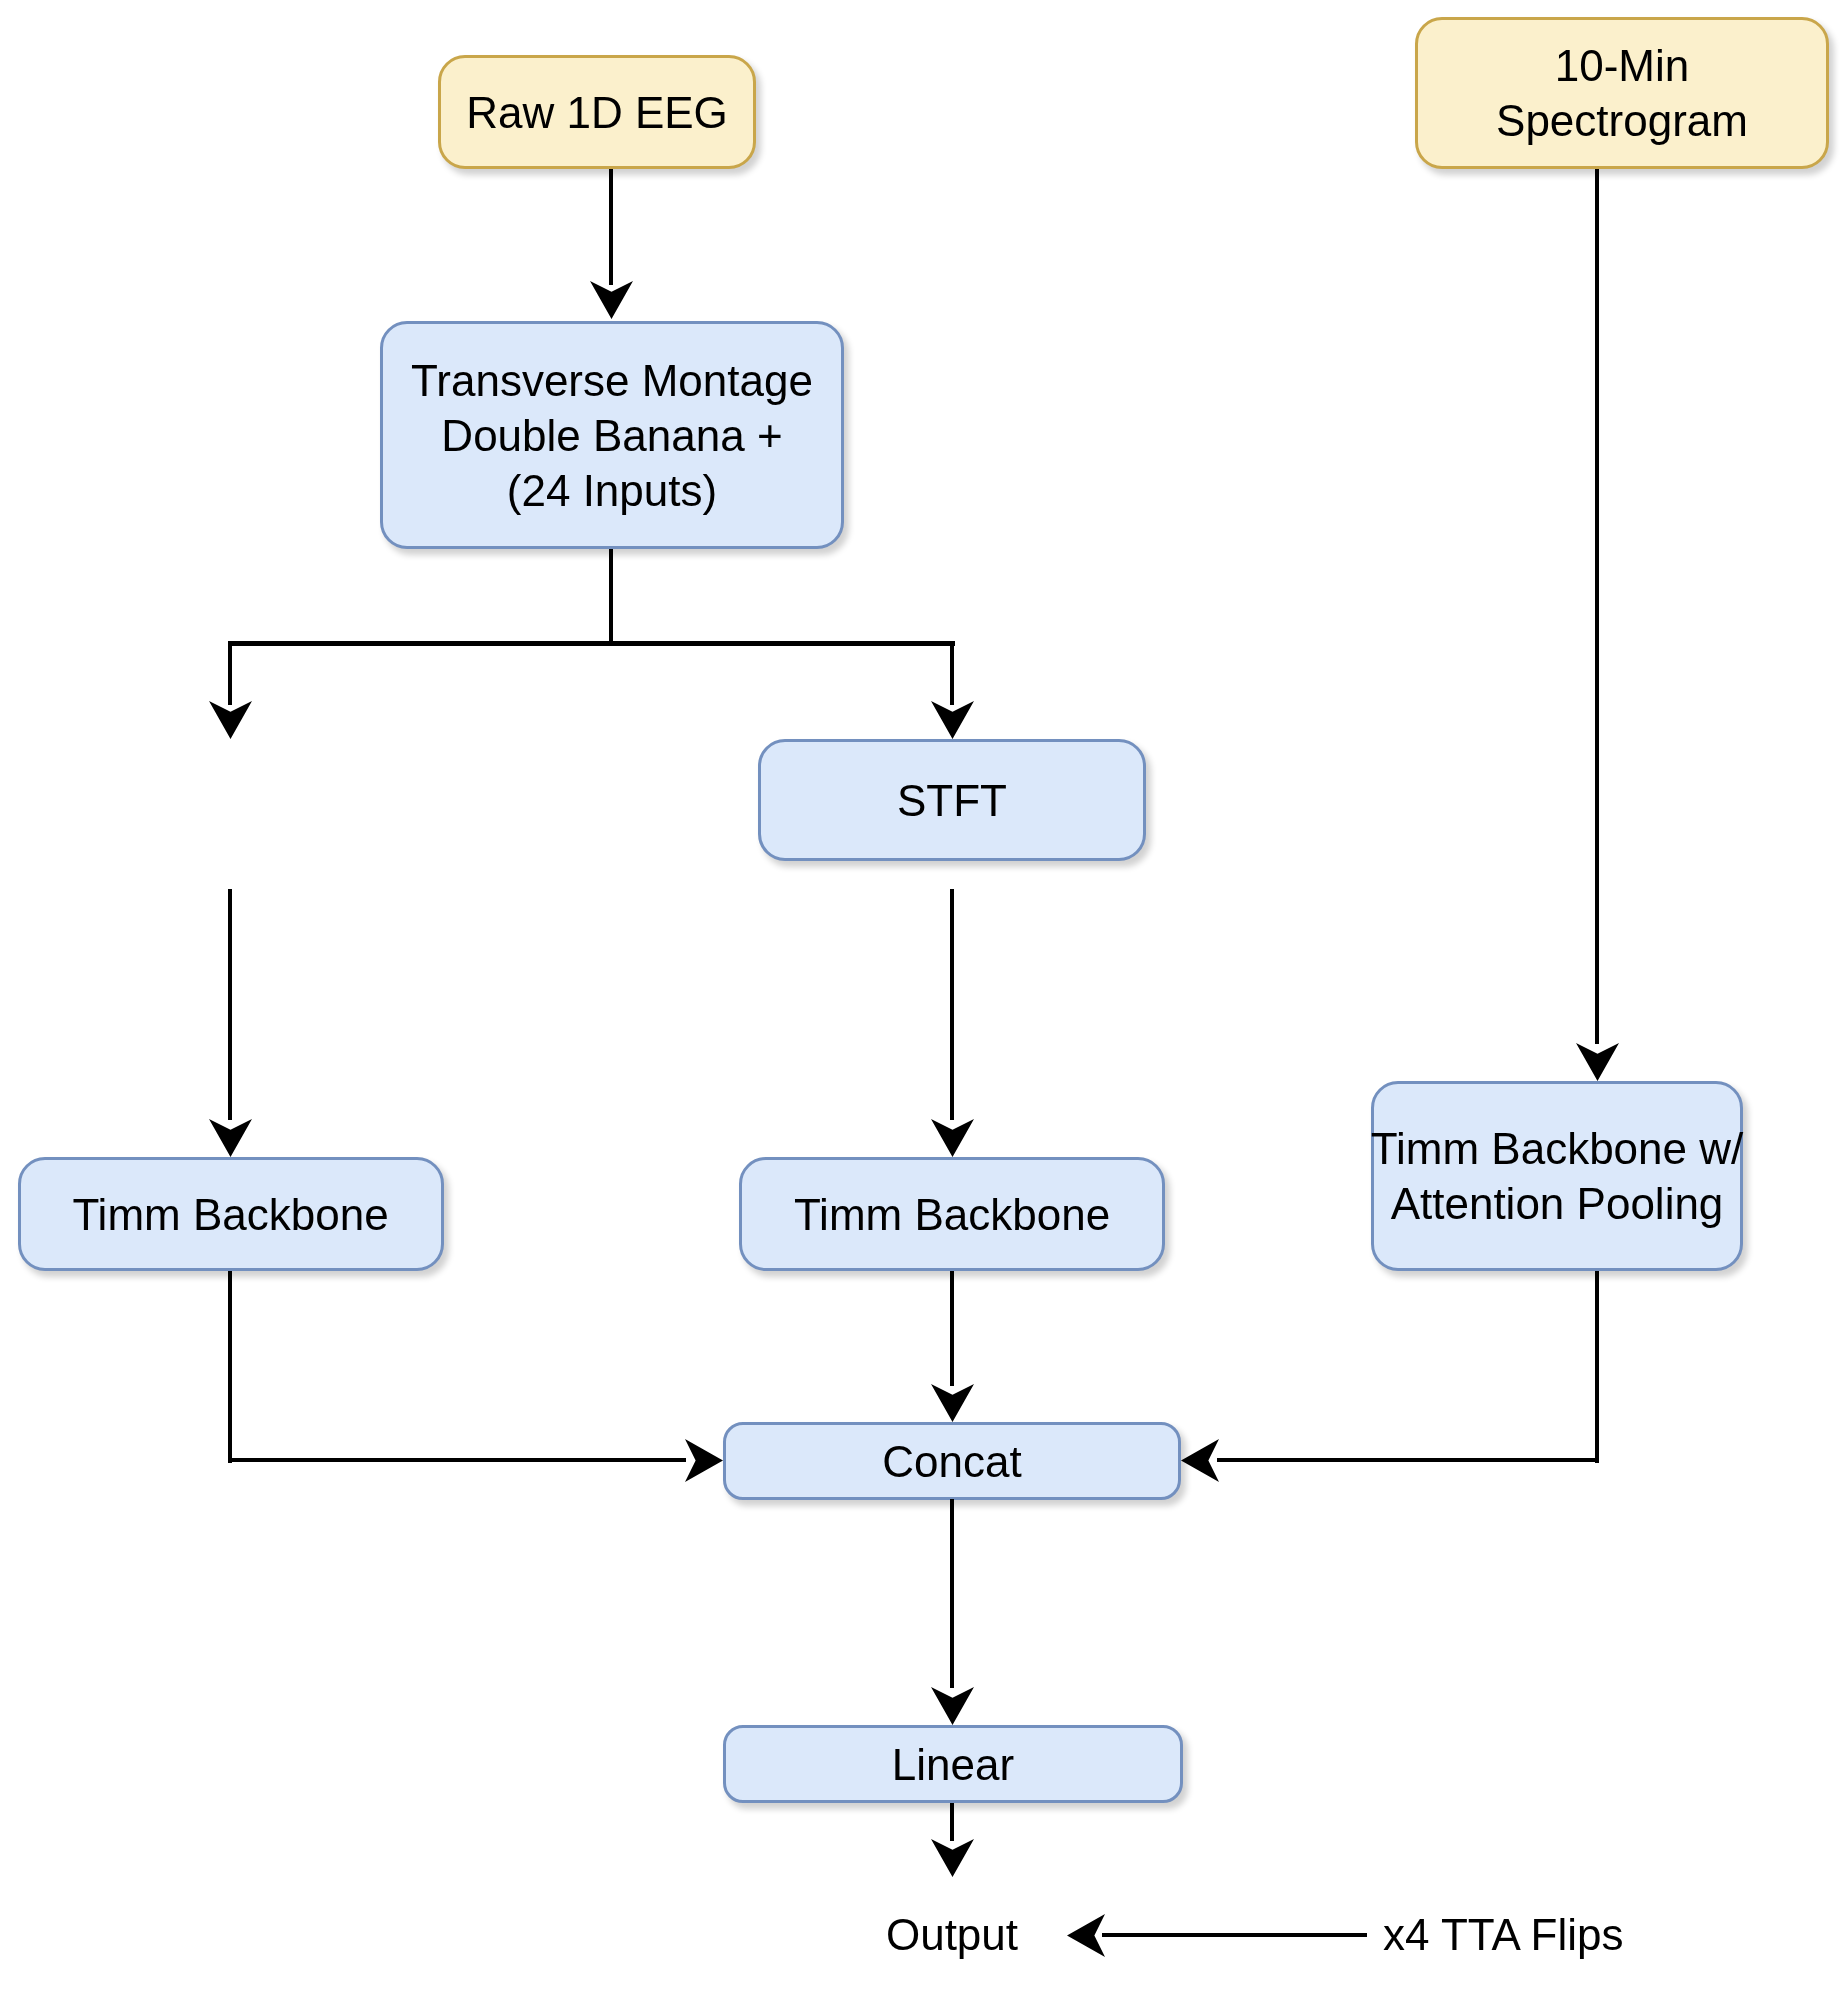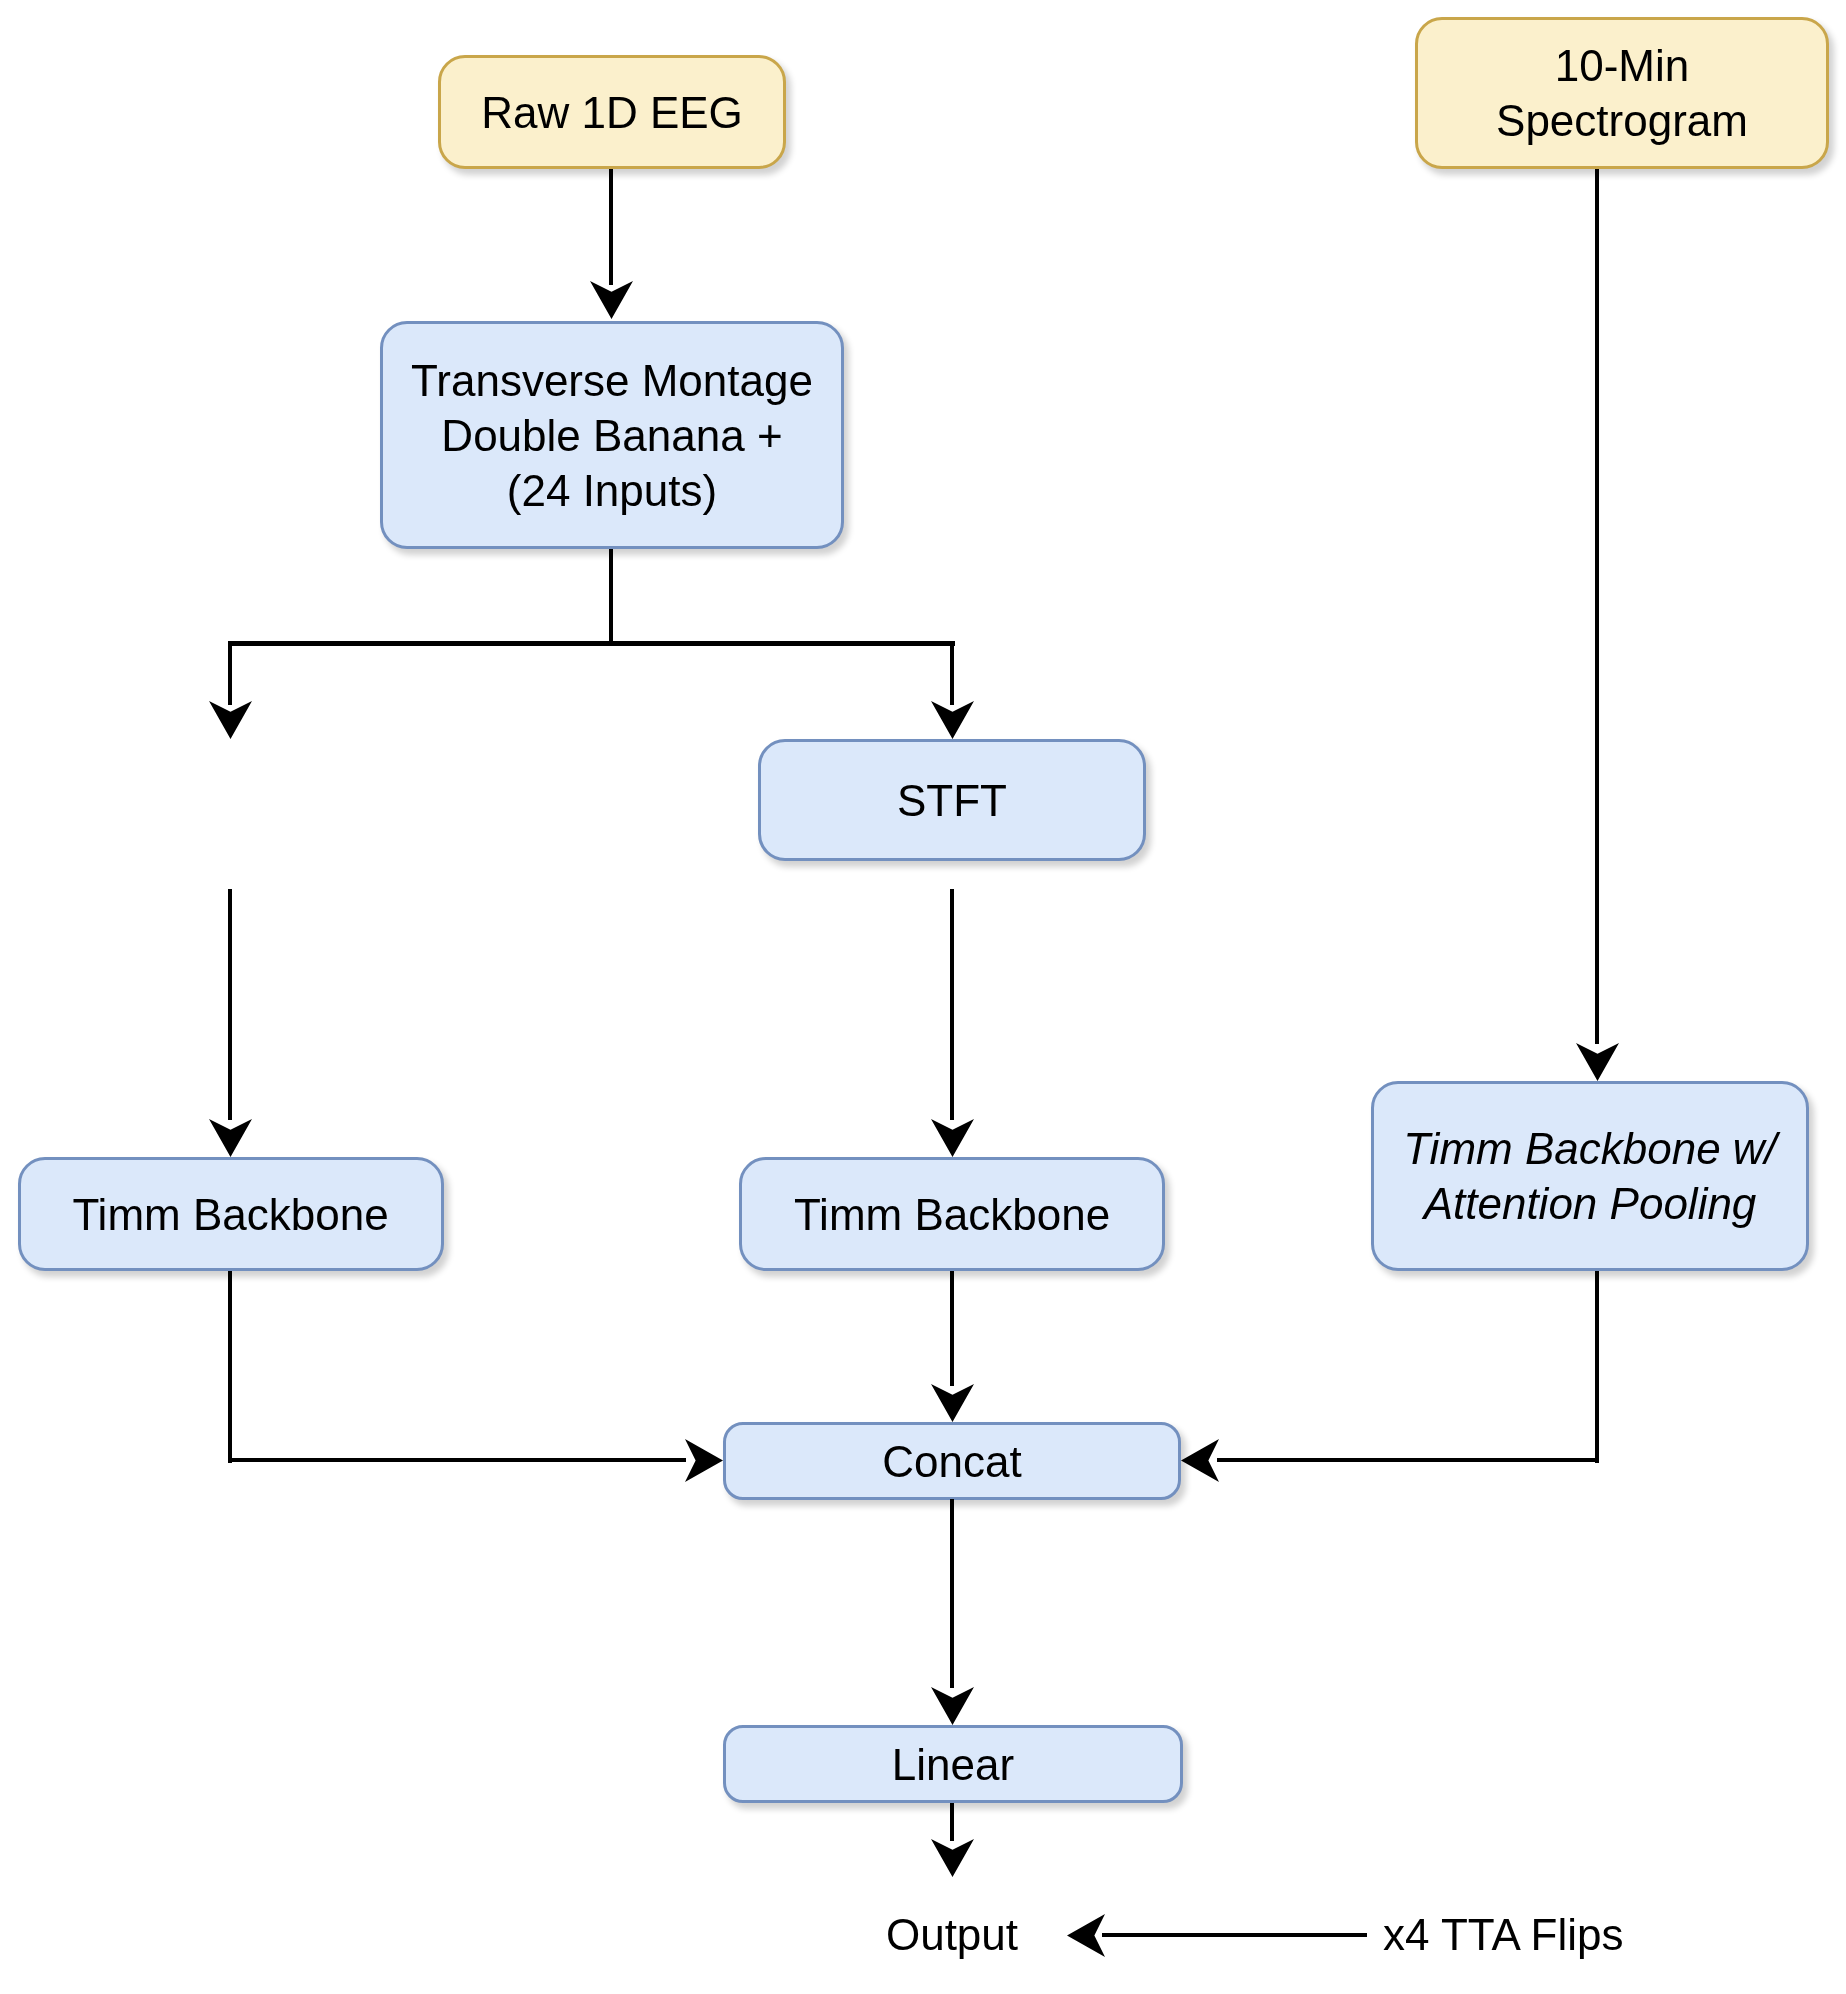--- a/index.html
+++ b/index.html
@@ -55,21 +55,21 @@
     white-space:nowrap;
   }
   .edge{position:absolute;inset:0;pointer-events:none;}
   .nowrap{white-space:nowrap;}
 </style>
 </head>
 <body>
 
 <div class="canvas">
 
-  <div class="node input" style="left:438px;top:55px;width:348px;height:114px;">
+  <div class="node input" style="left:438px;top:55px;width:318px;height:114px;">
     <div class="nowrap">Raw 1D EEG</div>
   </div>
 
   <div class="node input" style="left:1415px;top:16.7px;width:414px;height:152px;">
     <div class="nowrap">10-Min</div>
     <div class="nowrap">Spectrogram</div>
   </div>
 
   <div class="node proc" style="left:380px;top:321px;width:464px;height:228px;">
     <div class="nowrap">Transverse Montage</div>
@@ -83,21 +83,21 @@
   </div>
 
   <div class="node proc" style="left:17.5px;top:1157px;width:426px;height:114px;">
     <div class="nowrap">Timm Backbone</div>
   </div>
 
   <div class="node proc" style="left:739px;top:1157px;width:426px;height:114px;">
     <div class="nowrap">Timm Backbone</div>
   </div>
 
-  <div class="node proc" style="left:1371px;top:1081px;width:438px;height:190px;font-style:italic;">
+  <div class="node proc" style="left:1371px;top:1081px;width:372px;height:190px;">
     <div class="nowrap">Timm Backbone w/</div>
     <div class="nowrap">Attention Pooling</div>
   </div>
 
   <div class="node proc slim" style="left:723px;top:1422px;width:458px;height:78px;">
     <div class="nowrap">Concat</div>
   </div>
 
   <div class="node proc slim" style="left:723px;top:1725px;width:460px;height:78px;">
     <div class="nowrap">Linear</div>

